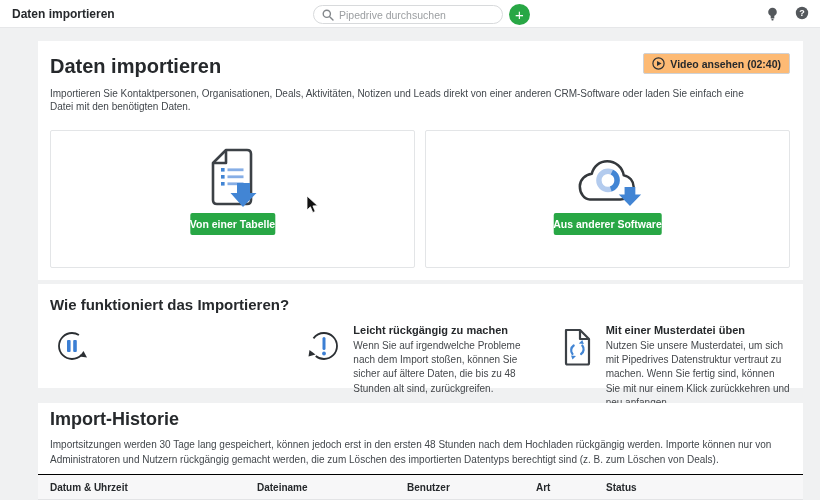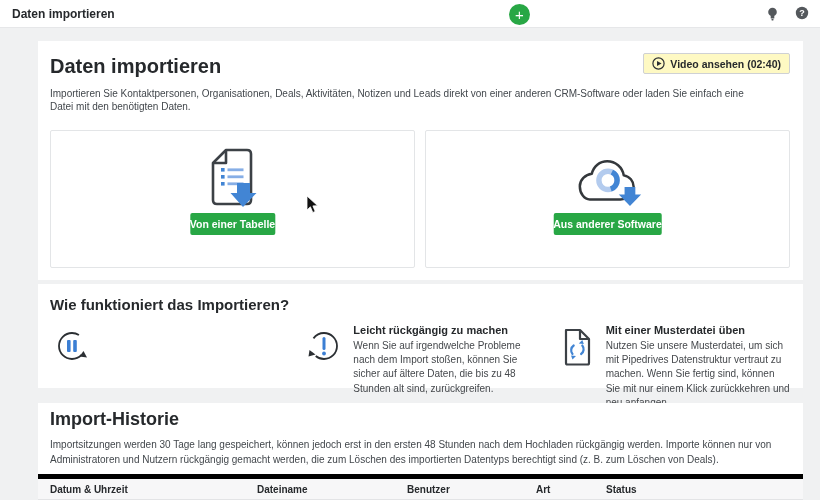--- a/index.html
+++ b/index.html
@@ -44,21 +44,21 @@
   .panel-how     { top:284px; height:104px; }
   .panel-history { top:403px; height:97px;  }
 
   
   .intro-h1 {
     margin:0; padding:14px 0 0 12px;
     font-size:20px; font-weight:600; color:#26292c;
   }
   .video-btn {
     position:absolute; right:13px; top:12px; height:21px;
-    background:#fef9c3; border:1px solid #cfd1d4; border-radius:2px;
+    background:#fdba74; border:1px solid #cfd1d4; border-radius:2px;
     display:flex; align-items:center; gap:5px; padding:0 8px;
     font-family:inherit; font-size:10.5px; font-weight:bold; color:#26292c;
     cursor:pointer;
   }
   .intro-desc {
     margin:9px 13px 0 12px; max-width:712px;
     font-size:10px; line-height:1.32; color:#42474c;
   }
   .cards { position:absolute; top:89px; left:12px; width:740px; height:138px; display:flex; gap:10px; }
   .card {
@@ -86,35 +86,44 @@
   .feature-title { margin:0 0 3px 0; font-size:11px; font-weight:bold; color:#26292c; }
   .feature-text { margin:0; font-size:10px; line-height:1.42; color:#45484c; }
 
   
   .hist-h2 { margin:0; padding:6px 0 0 12px; font-size:18px; font-weight:600; }
   .hist-desc {
     margin:8px 13px 0 12px; font-size:10px; line-height:1.45; color:#42474c;
   }
   .table-head {
     position:absolute; left:0; top:71px; width:765px; height:26px;
-    background:#f7f7f8; border-top:5px solid #000000; border-bottom:1px solid #e3e4e6;
+    background:#f7f7f8; border-top:1px solid #000000; border-bottom:1px solid #e3e4e6;
     display:grid; grid-template-columns:207px 150px 129px 70px auto;
     align-items:center; padding-left:12px;
     font-size:10px; font-weight:bold; color:#26292c;
   }
 
   
   .mouse-cursor { position:absolute; left:306px; top:195px; pointer-events:none; }
 </style>
 </head>
 <body>
 
 <div class="topbar">
   <div class="topbar-title">Daten importieren</div>
 
+  <div class="search-pill">
+    <span style="display:inline-flex;">
+      <svg width="12" height="12" viewBox="0 0 12 12">
+          <circle cx="4.8" cy="4.8" r="3.6" fill="none" stroke="#83878b" stroke-width="1.4"></circle>
+          <line x1="7.7" y1="7.7" x2="11" y2="11" stroke="#83878b" stroke-width="1.4" stroke-linecap="round"></line>
+        </svg>
+    </span>
+    <span class="ph">Pipedrive durchsuchen</span>
+  </div>
 
   <button class="add-btn">
     <span>+</span>
   </button>
 
   <div class="topbar-right">
     <span class="tb-icon">
       <svg width="13" height="16" viewBox="0 0 13 16">
           <circle cx="6.5" cy="6" r="4.3" fill="#54585c"></circle>
           <rect x="4.7" y="9.5" width="3.6" height="3" rx="0.5" fill="#54585c"></rect>

